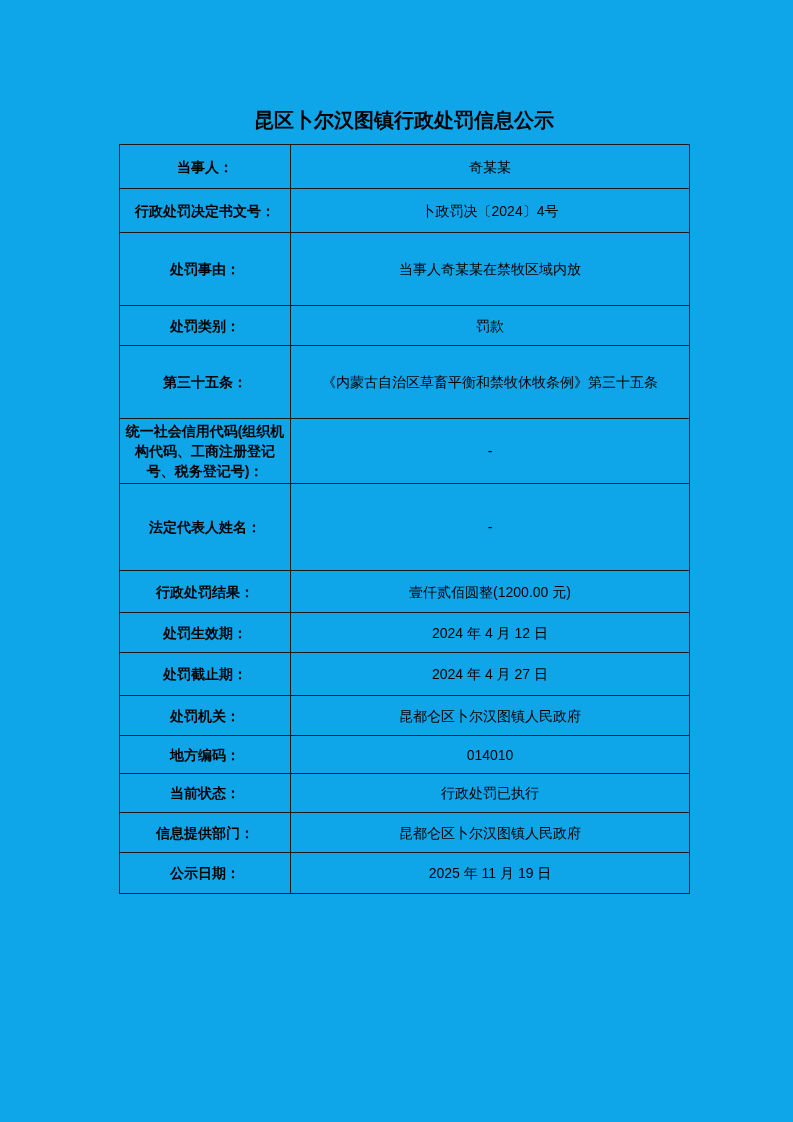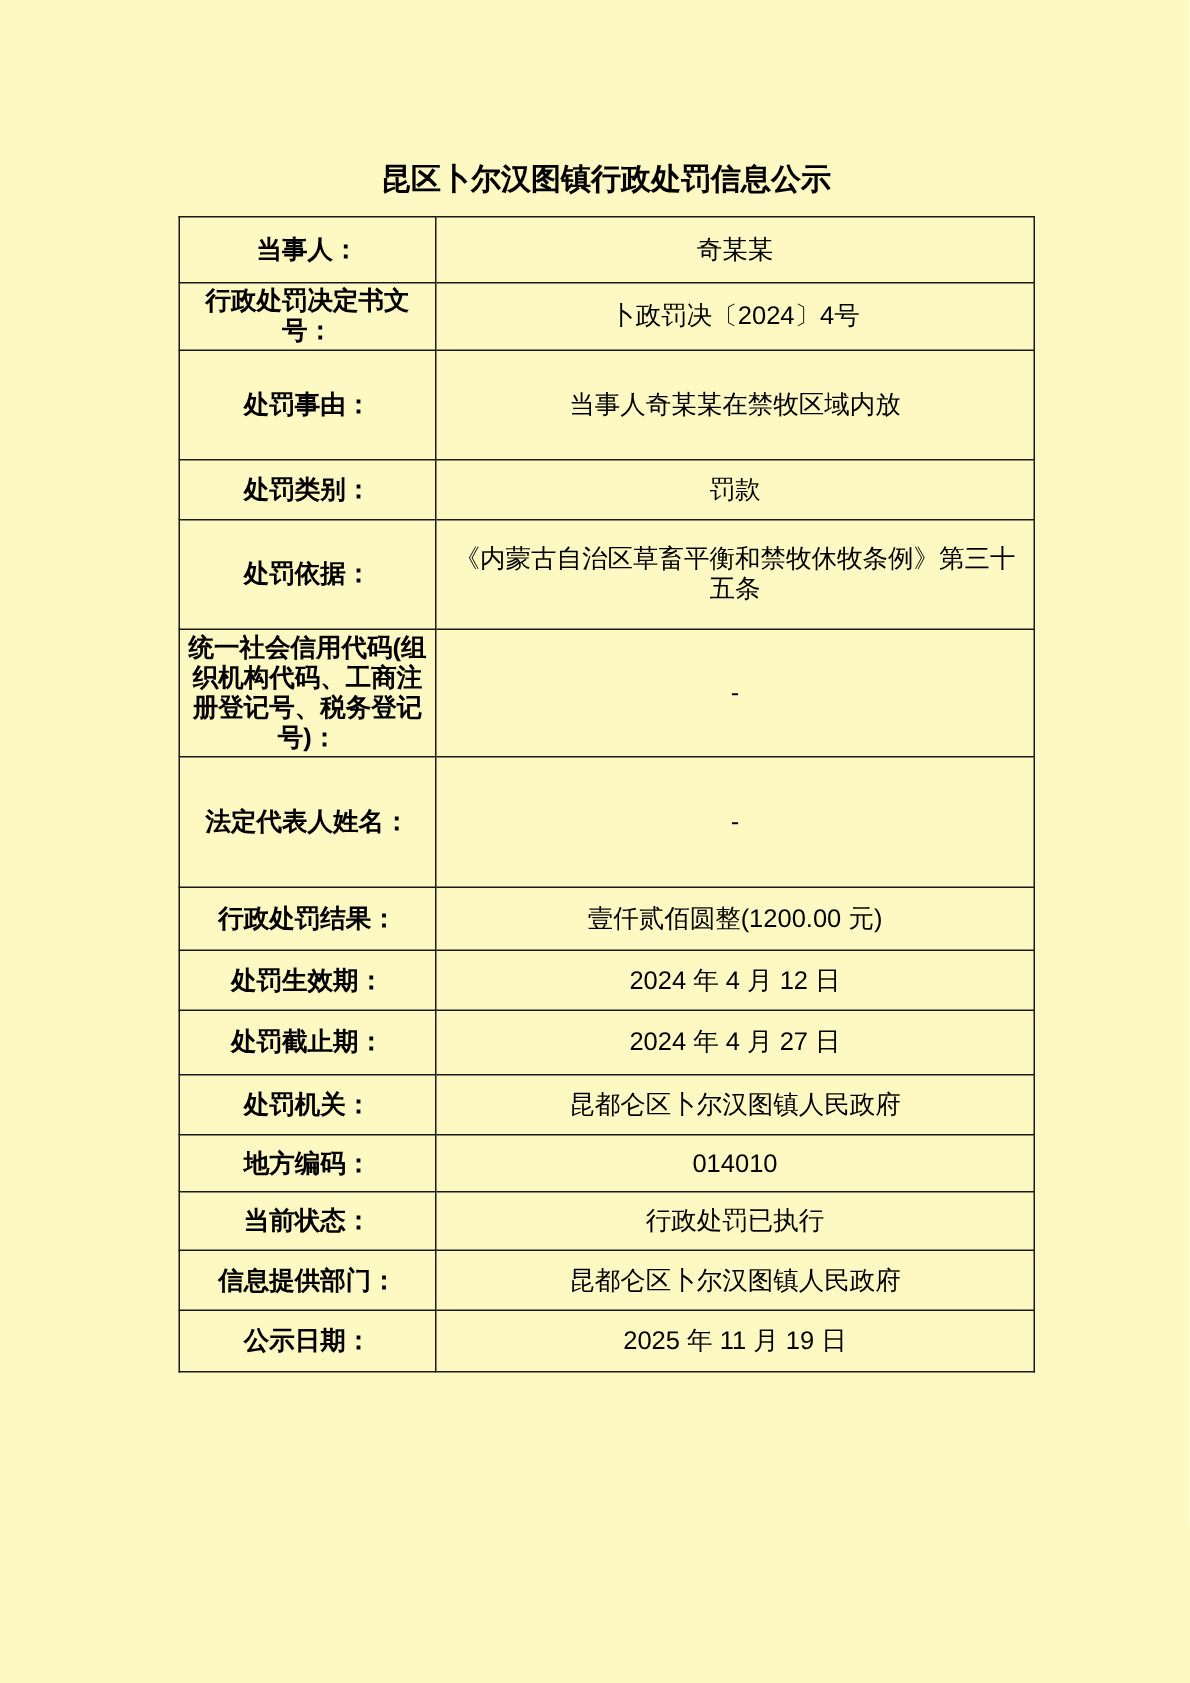--- a/index.html
+++ b/index.html
@@ -8,21 +8,21 @@
     height: 1122px;
     background: #ffffff;
     font-family: "Liberation Sans", "DejaVu Sans", sans-serif;
     color: #000000;
     overflow: hidden;
   }
   .page {
     position: relative;
     width: 793px;
     height: 1122px;
-    background: #fef9c3;
+    background: #0ea5e9;
   }
   .doc-title {
     position: absolute;
     left: 119px;
     top: 106px;
     width: 570px;
     text-align: center;
     font-size: 20px;
     font-weight: bold;
     line-height: 28px;
@@ -35,21 +35,21 @@
     width: 570px;
     border-collapse: collapse;
     table-layout: fixed;
   }
   .penalty-table col.c-label { width: 171px; }
   .penalty-table col.c-value { width: 399px; }
   .penalty-table th, .penalty-table td {
     border: 1px solid #1a1a1a;
     vertical-align: middle;
     text-align: center;
-    font-size: 17px;
+    font-size: 14px;
     line-height: 20px;
   }
   .penalty-table th {
     font-weight: bold;
     padding: 2px 5px;
   }
   .penalty-table td {
     font-weight: normal;
     padding: 2px 8px;
   }
@@ -94,21 +94,21 @@
       </tr>
       <tr>
         <th>处罚事由：</th>
         <td>当事人奇某某在禁牧区域内放</td>
       </tr>
       <tr>
         <th>处罚类别：</th>
         <td>罚款</td>
       </tr>
       <tr>
-        <th>处罚依据：</th>
+        <th>第三十五条：</th>
         <td>《内蒙古自治区草畜平衡和禁牧休牧条例》第三十五条</td>
       </tr>
       <tr>
         <th>统一社会信用代码(组织机构代码、工商注册登记号、税务登记号)：</th>
         <td>-</td>
       </tr>
       <tr>
         <th>法定代表人姓名：</th>
         <td>-</td>
       </tr>

